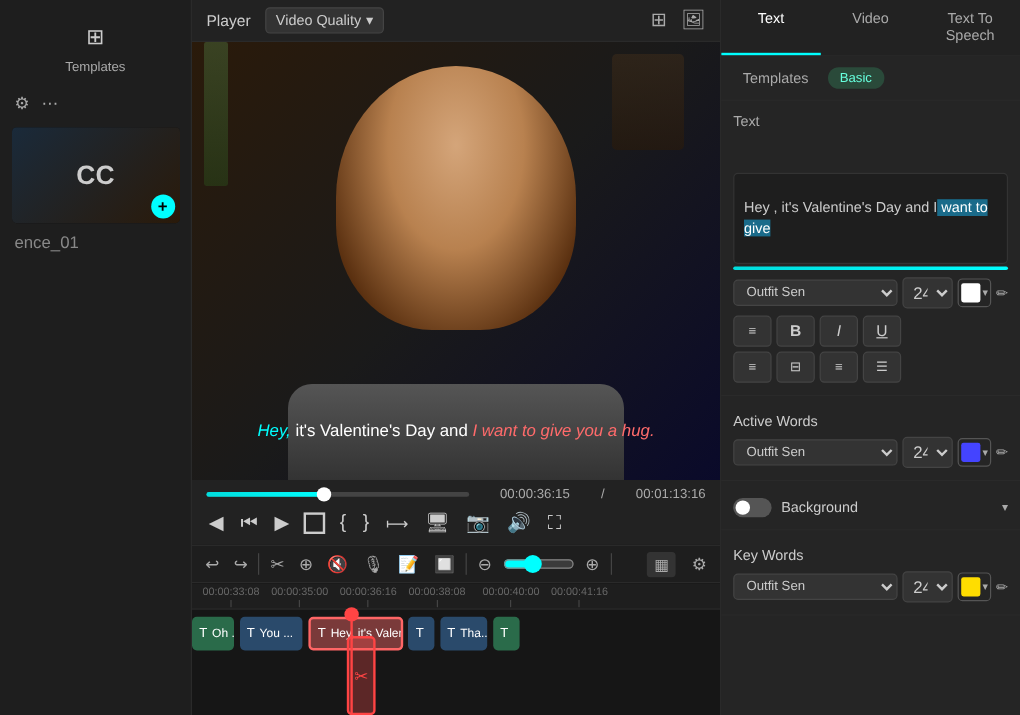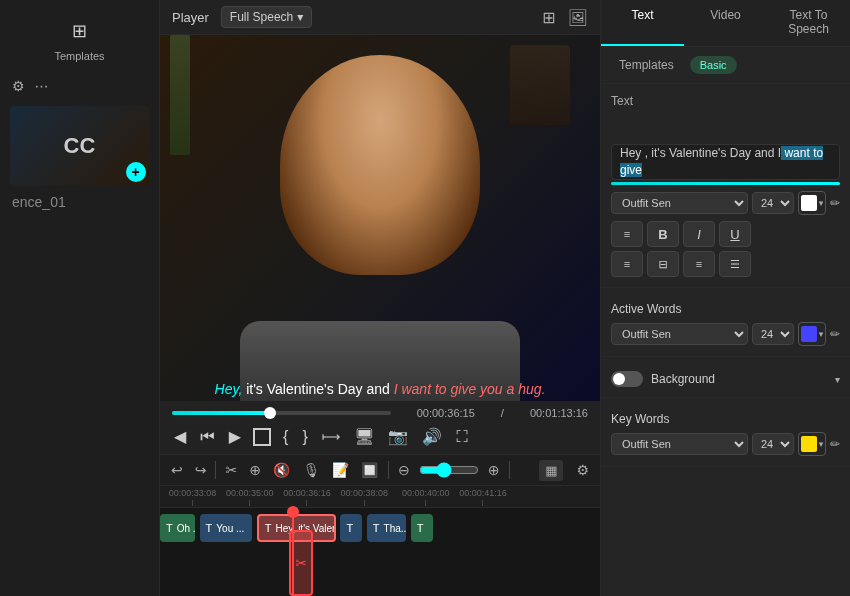--- a/index.html
+++ b/index.html
@@ -182,21 +182,21 @@
       bottom: 0;
       left: 50%;
       transform: translateX(-50%);
       width: 280px;
       height: 80px;
       background: linear-gradient(to bottom, #555 0%, #333 100%);
       border-radius: 20px 20px 0 0;
     }
     .subtitle-text {
       position: absolute;
-      bottom: 4px;
+      bottom: 34px;
       left: 50%;
       transform: translateX(-50%);
       white-space: nowrap;
       font-size: 14px;
       color: #fff;
     }
     .subtitle-text .highlight {
       color: #0ff;
       font-style: italic;
     }
@@ -459,21 +459,21 @@
     }
     .section-title {
       font-size: 12px;
       color: #aaa;
       margin-bottom: 8px;
     }
     .text-input-box {
       background: #1e1e1e;
       border: 1px solid #333;
       border-radius: 4px;
-      padding: 0 8px;
+      padding: 20px 8px;
       width: 100%;
       color: #ccc;
       font-size: 12px;
       min-height: 36px;
       position: relative;
       line-height: 1.4;
       margin-top: 36px;
     }
     .text-highlight {
       background: #1a6b8a;
@@ -496,21 +496,21 @@
       font-size: 11px;
       cursor: pointer;
       flex: 1;
     }
     .size-select {
       background: #333;
       border: 1px solid #444;
       color: #ccc;
       padding: 3px 4px;
       border-radius: 4px;
-      font-size: 11px;
+      font-size: 14px;
       width: 42px;
     }
     .color-btn {
       width: 28px;
       height: 24px;
       border: 1px solid #555;
       border-radius: 4px;
       cursor: pointer;
       display: flex;
       align-items: center;
@@ -636,21 +636,21 @@
     <div class="add-btn">+</div>
   </div>
   <div class="seq-label">ence_01</div>
 </div>
 
 <div class="main-area">
 
   <div class="player-header">
     <span class="player-label">Player</span>
     <div class="quality-select">
-      <span>Full Speech</span>
+      <span>Video Quality</span>
       <span>▾</span>
     </div>
     <div class="player-icons">
       <span class="player-icon">⊞</span>
       <span class="player-icon">🖼</span>
     </div>
   </div>
 
   <div class="video-container">
     <div class="video-bg">

